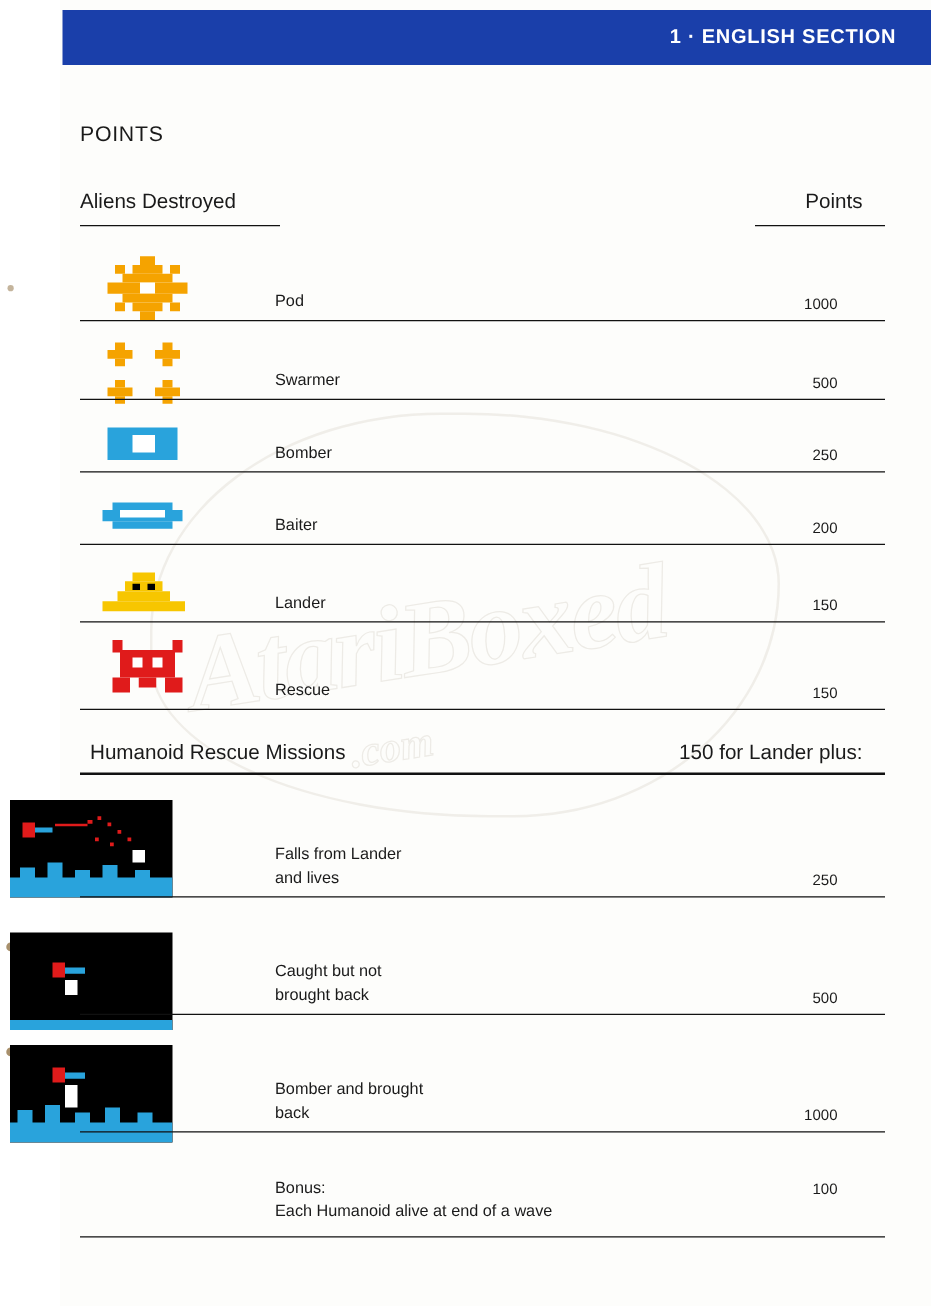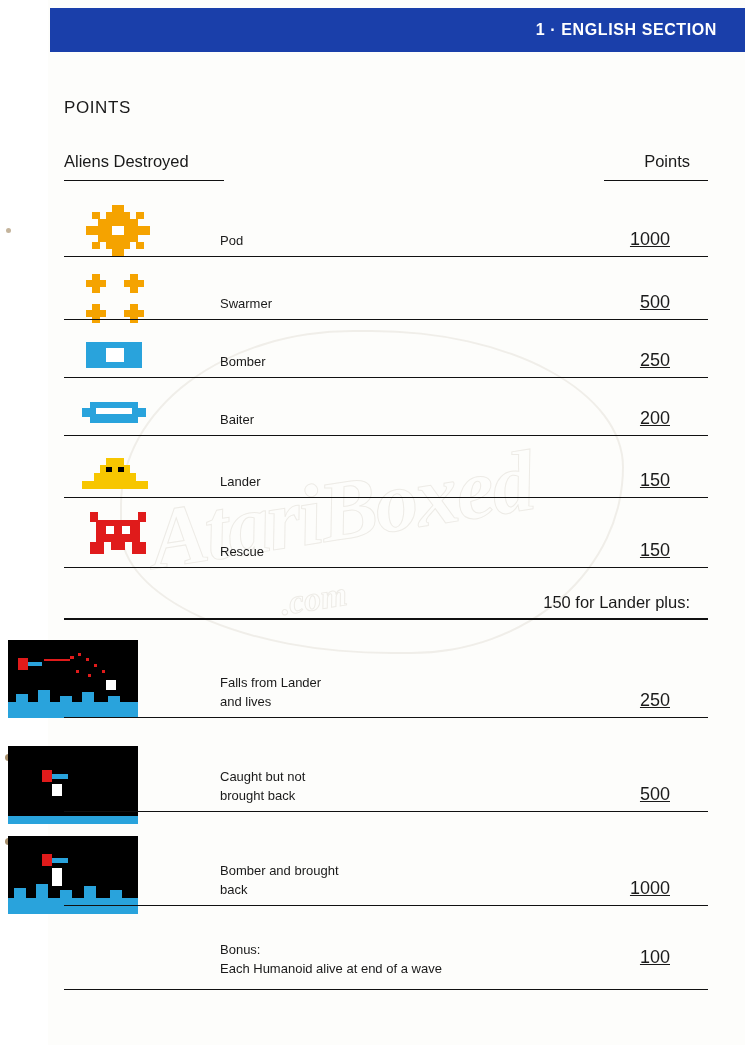--- a/index.html
+++ b/index.html
@@ -151,23 +151,22 @@
     left: 156px;
     bottom: 7px;
     font-size: 13px;
     line-height: 19px;
     white-space: pre-line;
   }
   .row .value {
     position: absolute;
     right: 38px;
     bottom: 7px;
-    font-size: 18px;
+    font-size: 12px;
     text-align: right;
-    text-decoration: underline;
   }
   .row .line {
     position: absolute;
     left: 0; right: 0; bottom: 0;
     border-top: 1.4px solid #111;
   }
 
   .sprite {
     position: absolute;
     left: 0;
@@ -312,20 +311,21 @@
   <div class="px" style="left:21px; top:30px; width:14px; height:8px;  background:#e01b1b;"></div>
   <div class="px" style="left:42px; top:30px; width:14px; height:12px; background:#e01b1b;"></div>
 </div>
 <div class="row" style="top:568px;">
   <div class="name">Rescue</div>
   <div class="value">150</div>
   <div class="line"></div>
 </div>
 
 <div class="subhead" style="top:580px; height:38px;">
+  <div class="lbl">Humanoid Rescue Missions</div>
   <div class="val">150 for Lander plus:</div>
 </div>
 <div class="rule" style="left:64px; top:618px; width:644px; border-top-width:2.6px;"></div>
 
 <div class="shot" style="top:640px;">
   <div class="px" style="left:10px; top:18px; width:10px; height:12px; background:#e01b1b;"></div>
   <div class="px" style="left:20px; top:22px; width:14px; height:4px;  background:#29a3dc;"></div>
   <div class="px" style="left:36px; top:19px; width:26px; height:2px;  background:#e01b1b;"></div>
   <div class="px" style="left:62px; top:16px; width:4px;  height:3px;  background:#e01b1b;"></div>
   <div class="px" style="left:70px; top:13px; width:3px;  height:3px;  background:#e01b1b;"></div>
@@ -376,15 +376,15 @@
 <div class="row" style="top:906px;">
   <div class="name">Bomber and brought
 back</div>
   <div class="value">1000</div>
   <div class="line"></div>
 </div>
 
 <div class="row" style="top:990px;">
   <div class="name" style="bottom:12px;">Bonus:
 Each Humanoid alive at end of a wave</div>
-  <div class="value" style="bottom:22px;text-align:right;">100</div>
+  <div class="value" style="bottom:32px;text-align:right;">100</div>
   <div class="line"></div>
 </div>
 
 </body></html>

